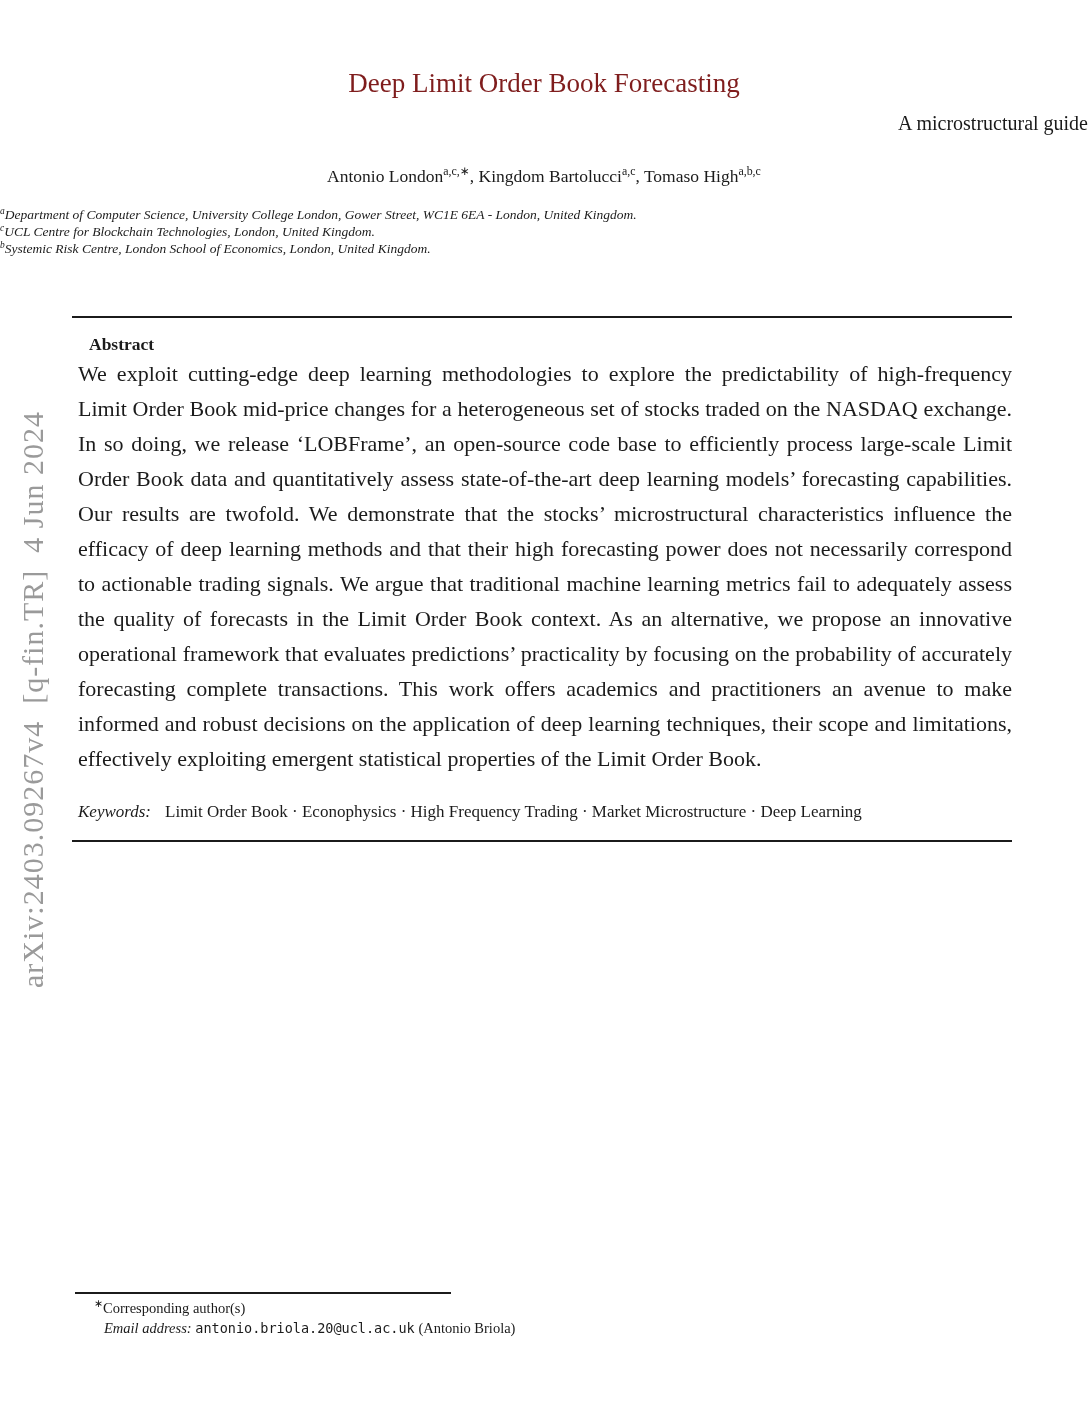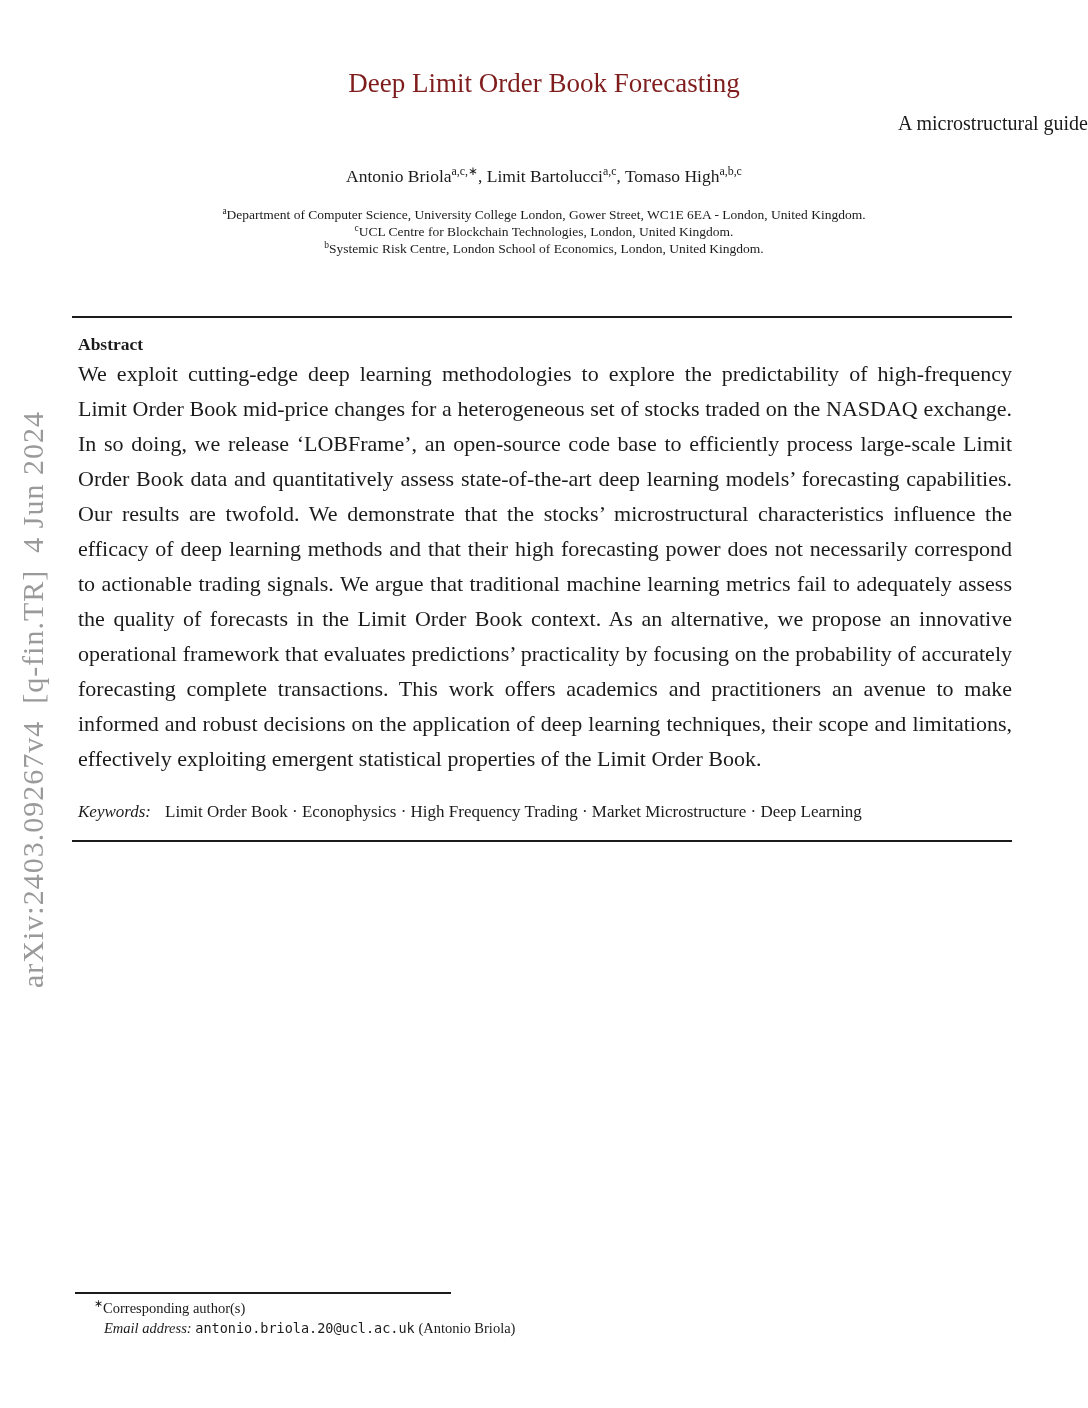--- a/index.html
+++ b/index.html
@@ -59,42 +59,43 @@
   .authors sup {
     font-size: 68%;
     vertical-align: super;
     line-height: 0;
   }
   .affiliations {
     position: absolute;
     top: 206px;
     left: 0;
     width: 100%;
-    text-align: center;
+    text-align: left;
+    font-style: italic;
     font-size: 13.5px;
     line-height: 17px;
   }
   .affiliations sup {
     font-size: 70%;
     vertical-align: super;
     line-height: 0;
   }
   .rule {
     position: absolute;
     left: 72px;
     width: 940px;
     height: 2px;
     background: #1b1b1b;
   }
   .rule-top { top: 316px; }
   .rule-bottom { top: 840px; }
   .abstract-heading {
     position: absolute;
     top: 334px;
-    left: 78px;
+    left: 89px;
     font-weight: bold;
     font-size: 17.5px;
   }
   .abstract-body {
     position: absolute;
     top: 356px;
     left: 78px;
     width: 934px;
     font-size: 22px;
     line-height: 35px;
@@ -149,21 +150,21 @@
 
 <div id="page">
 
   <div class="arxiv-stamp">arXiv:2403.09267v4  [q-fin.TR]  4 Jun 2024</div>
 
   <div class="title">Deep Limit Order Book Forecasting</div>
 
   <div class="subtitle">A microstructural guide</div>
 
   <div class="authors">
-    <span>Antonio Briola</span><sup>a,c,∗</sup><span>, </span><span>Limit Bartolucci</span><sup>a,c</sup><span>, </span><span>Tomaso High</span><sup>a,b,c</sup>
+    <span>Antonio London</span><sup>a,c,∗</sup><span>, </span><span>Kingdom Bartolucci</span><sup>a,c</sup><span>, </span><span>Tomaso High</span><sup>a,b,c</sup>
   </div>
 
   <div class="affiliations">
     <div><sup>a</sup><span>Department of Computer Science, University College London, Gower Street, WC1E 6EA - London, United Kingdom.</span></div>
     <div><sup>c</sup><span>UCL Centre for Blockchain Technologies, London, United Kingdom.</span></div>
     <div><sup>b</sup><span>Systemic Risk Centre, London School of Economics, London, United Kingdom.</span></div>
   </div>
 
   <div class="rule rule-top"></div>
 

